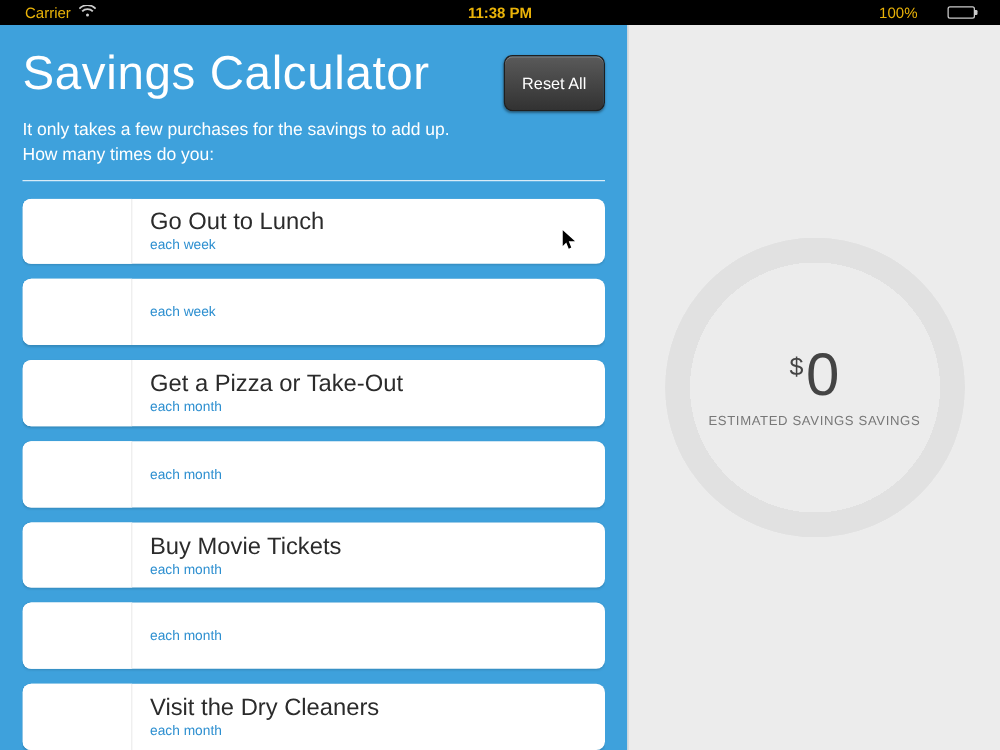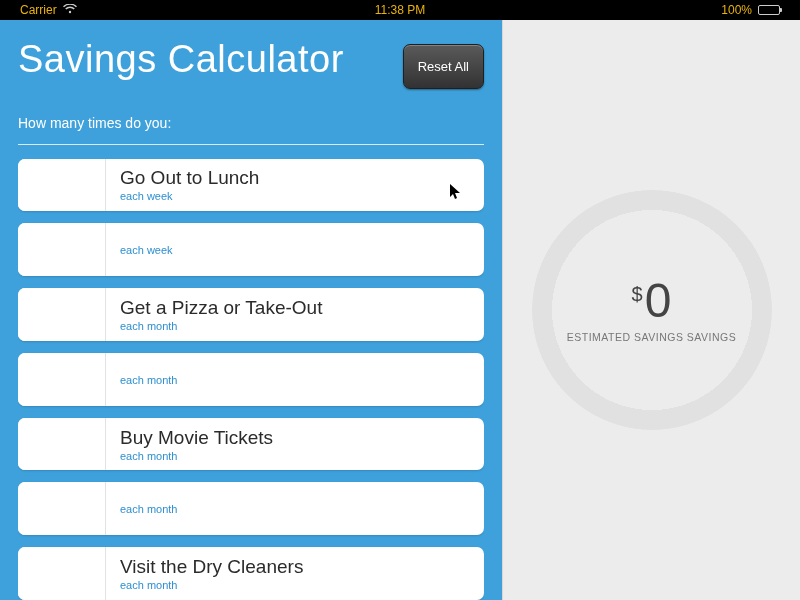--- a/index.html
+++ b/index.html
@@ -12,24 +12,24 @@
     background: #000;
     color: #eab308;
     font-size: 12px;
     display: flex;
     align-items: center;
     padding: 0 20px;
     position: relative;
   }
   .status-left { display: flex; align-items: center; gap: 6px; }
   .status-center {
-    position: absolute; left: 0; right: 0; text-align: center; font-weight: 400;
+    position: absolute; left: 0; right: 0; text-align: center; font-weight: 700;
     pointer-events: none;
   }
-  .status-right { margin-left: auto; display: flex; align-items: center; gap: 6px; }
+  .status-right { margin-left: auto; display: flex; align-items: center; gap: 24px; }
   .wifi-icon { display: inline-block; }
   .battery {
     width: 22px; height: 10px; border: 1px solid #ccc; border-radius: 2px; position: relative;
   }
   .battery::after {
     content: ""; position: absolute; right: -3px; top: 2px; width: 2px; height: 4px; background: #ccc; border-radius: 0 1px 1px 0;
   }
   .battery-fill { background: #ccc; height: 100%; width: 100%; }
 
   .app {
@@ -180,21 +180,21 @@
   </div>
 </div>
 
 <div class="app">
   <div class="left-panel">
     <div class="header-row">
       <div class="title">Savings Calculator</div>
       <button class="reset-btn">Reset All</button>
     </div>
     <div class="subtitle">
-      <br>
+      <span>It only takes a few purchases for the savings to add up.</span><br>
       <span>How many times do you:</span>
     </div>
     <hr class="divider">
     <div class="rows" id="rows-container">
         <div class="row">
           <input class="row-input" type="text" style="">
           <div class="row-text">
             <div class="row-label">Go Out to Lunch</div>
             <div class="row-freq">each week</div>
           </div>

